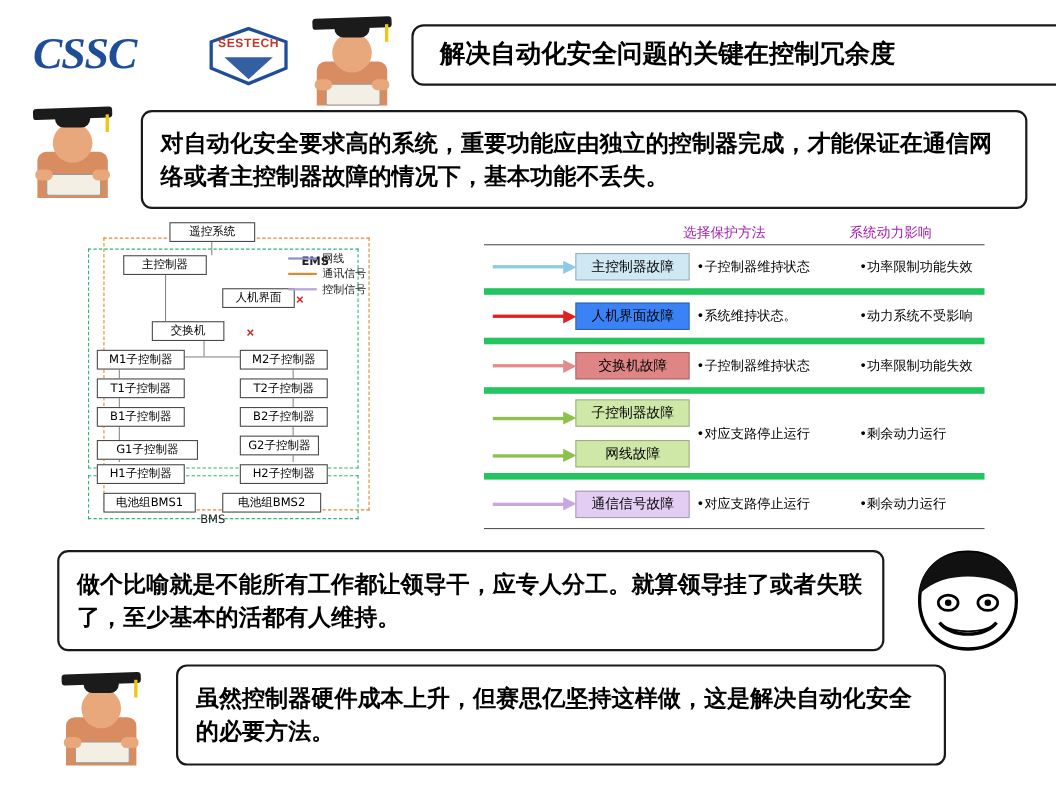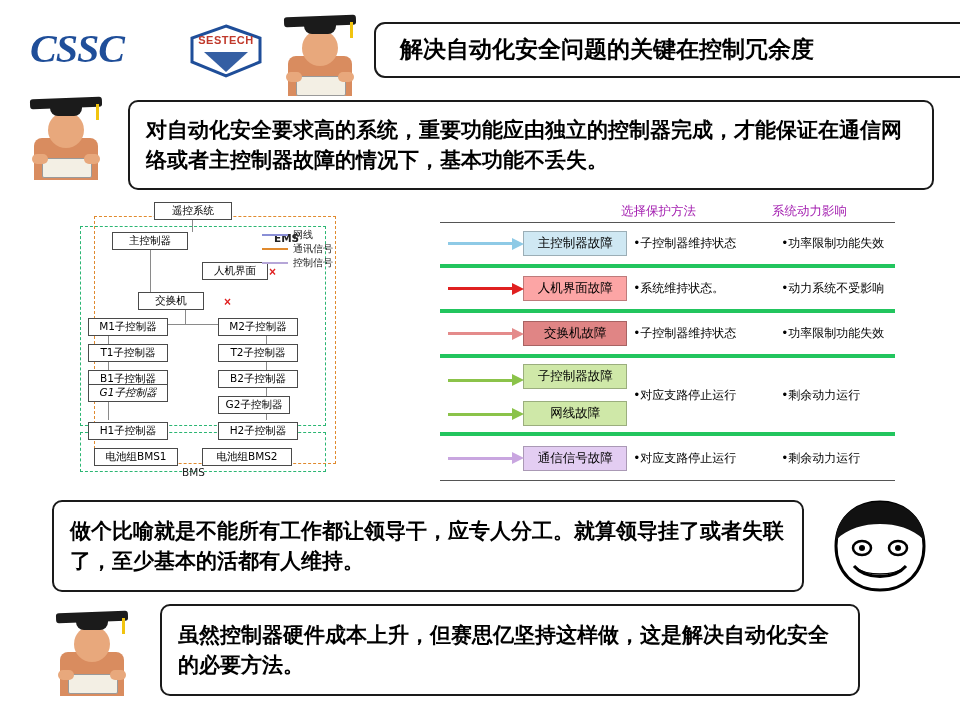--- a/index.html
+++ b/index.html
@@ -176,21 +176,21 @@
   }
   .col-arrow { width: 98px; }
   .col-fault { width: 108px; }
   .col-method { width: 140px; }
   .col-effect { width: 140px; margin-left: 28px; }
 
   .trow {
     display: flex;
     align-items: center;
     position: relative;
-    border-bottom: 4px solid #22c55e;
+    border-bottom: 6px solid #22c55e;
     box-sizing: border-box;
   }
   .arrow-cell {
     width: 98px;
     height: 100%;
     position: relative;
   }
   .arrow-line {
     position: absolute;
     left: 8px;
@@ -320,21 +320,21 @@
 
   <div class="dline" style="left:72px; top:50px; width:1px; height:42px;"></div>
   <div class="dline" style="left:107px; top:110px; width:1px; height:14px;"></div>
   <div class="dline" style="left:30px; top:124px; width:158px; height:1px;"></div>
   <div class="dline" style="left:30px; top:124px; width:1px; height:96px;"></div>
   <div class="dline" style="left:188px; top:124px; width:1px; height:96px;"></div>
 
   <div class="dbox" style="left:10px; top:118px; width:80px; height:18px;">M1子控制器</div>
   <div class="dbox" style="left:10px; top:144px; width:80px; height:18px;">T1子控制器</div>
   <div class="dbox" style="left:10px; top:170px; width:80px; height:18px;">B1子控制器</div>
-  <div class="dbox" style="left:10px; top:184px; width:80px; height:18px;font-style:italic;">G1子控制器</div>
+  <div class="dbox" style="left:10px; top:200px; width:92px; height:18px;">G1子控制器</div>
   <div class="dbox" style="left:10px; top:222px; width:80px; height:18px;">H1子控制器</div>
 
   <div class="dbox" style="left:140px; top:118px; width:80px; height:18px;">M2子控制器</div>
   <div class="dbox" style="left:140px; top:144px; width:80px; height:18px;">T2子控制器</div>
   <div class="dbox" style="left:140px; top:170px; width:80px; height:18px;">B2子控制器</div>
   <div class="dbox" style="left:140px; top:196px; width:72px; height:18px;">G2子控制器</div>
   <div class="dbox" style="left:140px; top:222px; width:80px; height:18px;">H2子控制器</div>
 
   <div class="dbox" style="left:16px; top:248px; width:84px; height:18px;">电池组BMS1</div>
   <div class="dbox" style="left:124px; top:248px; width:90px; height:18px;">电池组BMS2</div>
@@ -375,21 +375,21 @@
     <div class="cell col-method">•子控制器维持状态</div>
     <div class="cell col-effect">•功率限制功能失效</div>
   </div>
 
   <div class="trow" style="height:45px;">
     <div class="arrow-cell">
       <div class="arrow-line" style="background:#e02020;"></div>
       <div class="arrow-head" style="border-left-color:#e02020;"></div>
     </div>
     <div class="col-fault">
-      <div class="tag" style="background:#fca5a5;">人机界面故障</div>
+      <div class="tag" style="background:#3b82f6;">人机界面故障</div>
     </div>
     <div class="cell col-method">•系统维持状态。</div>
     <div class="cell col-effect">•动力系统不受影响</div>
   </div>
 
   <div class="trow" style="height:45px;">
     <div class="arrow-cell">
       <div class="arrow-line" style="background:#e48b8b;"></div>
       <div class="arrow-head" style="border-left-color:#e48b8b;"></div>
     </div>

